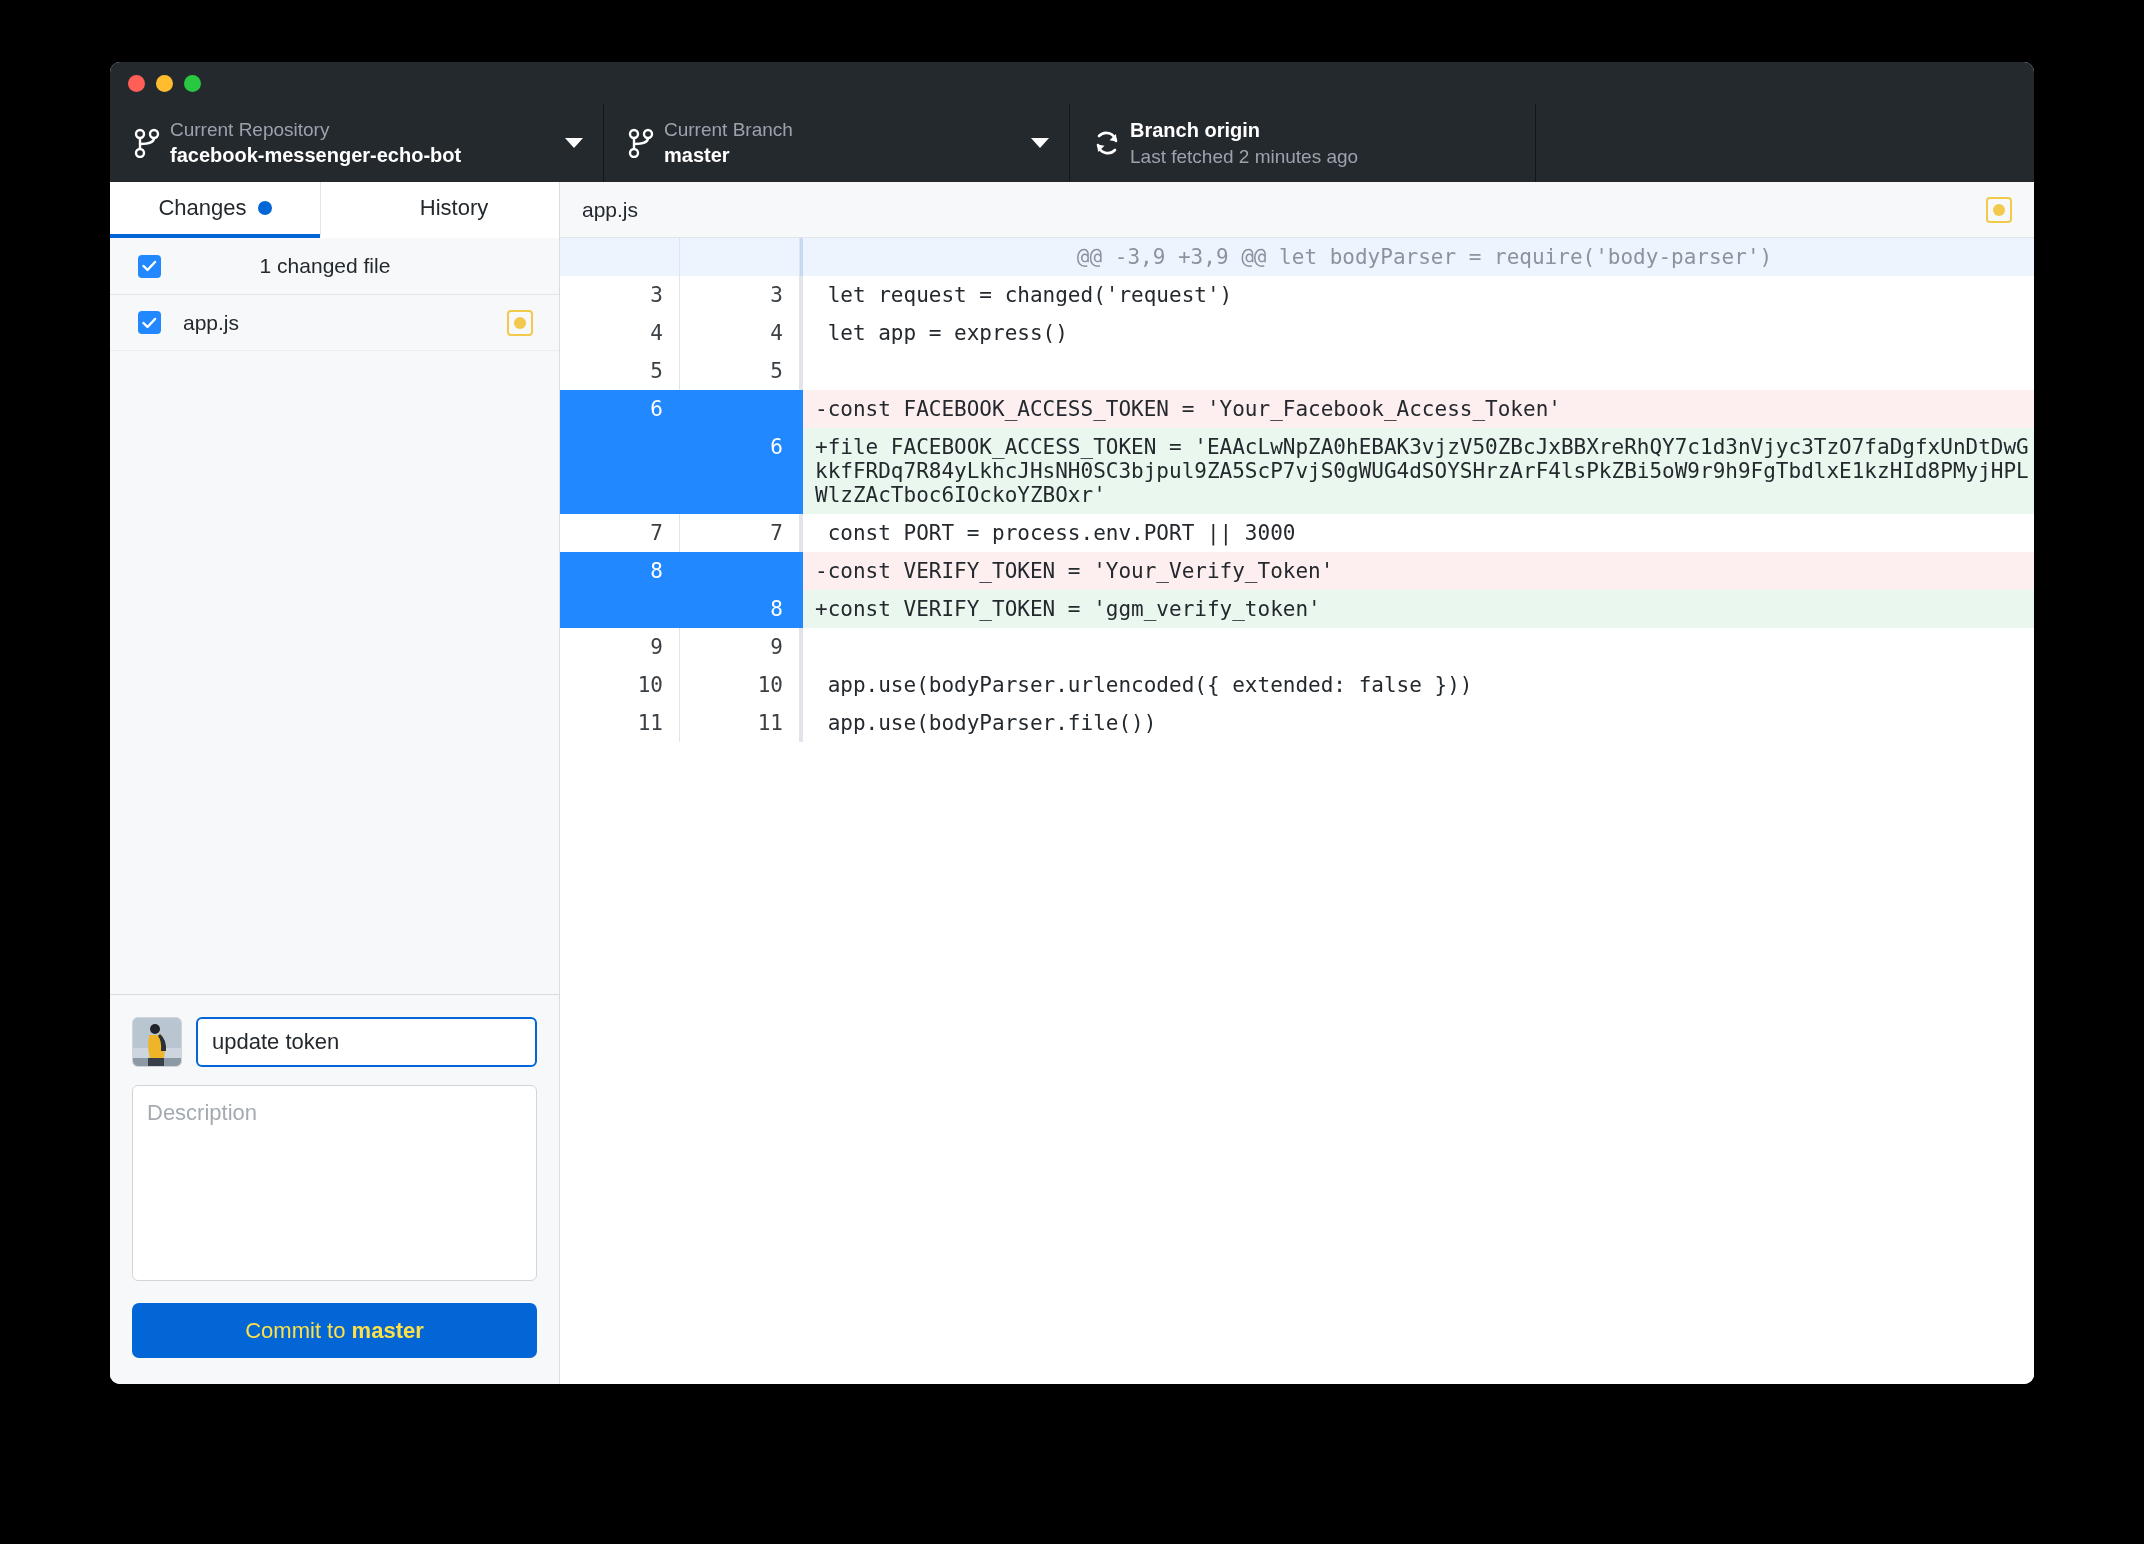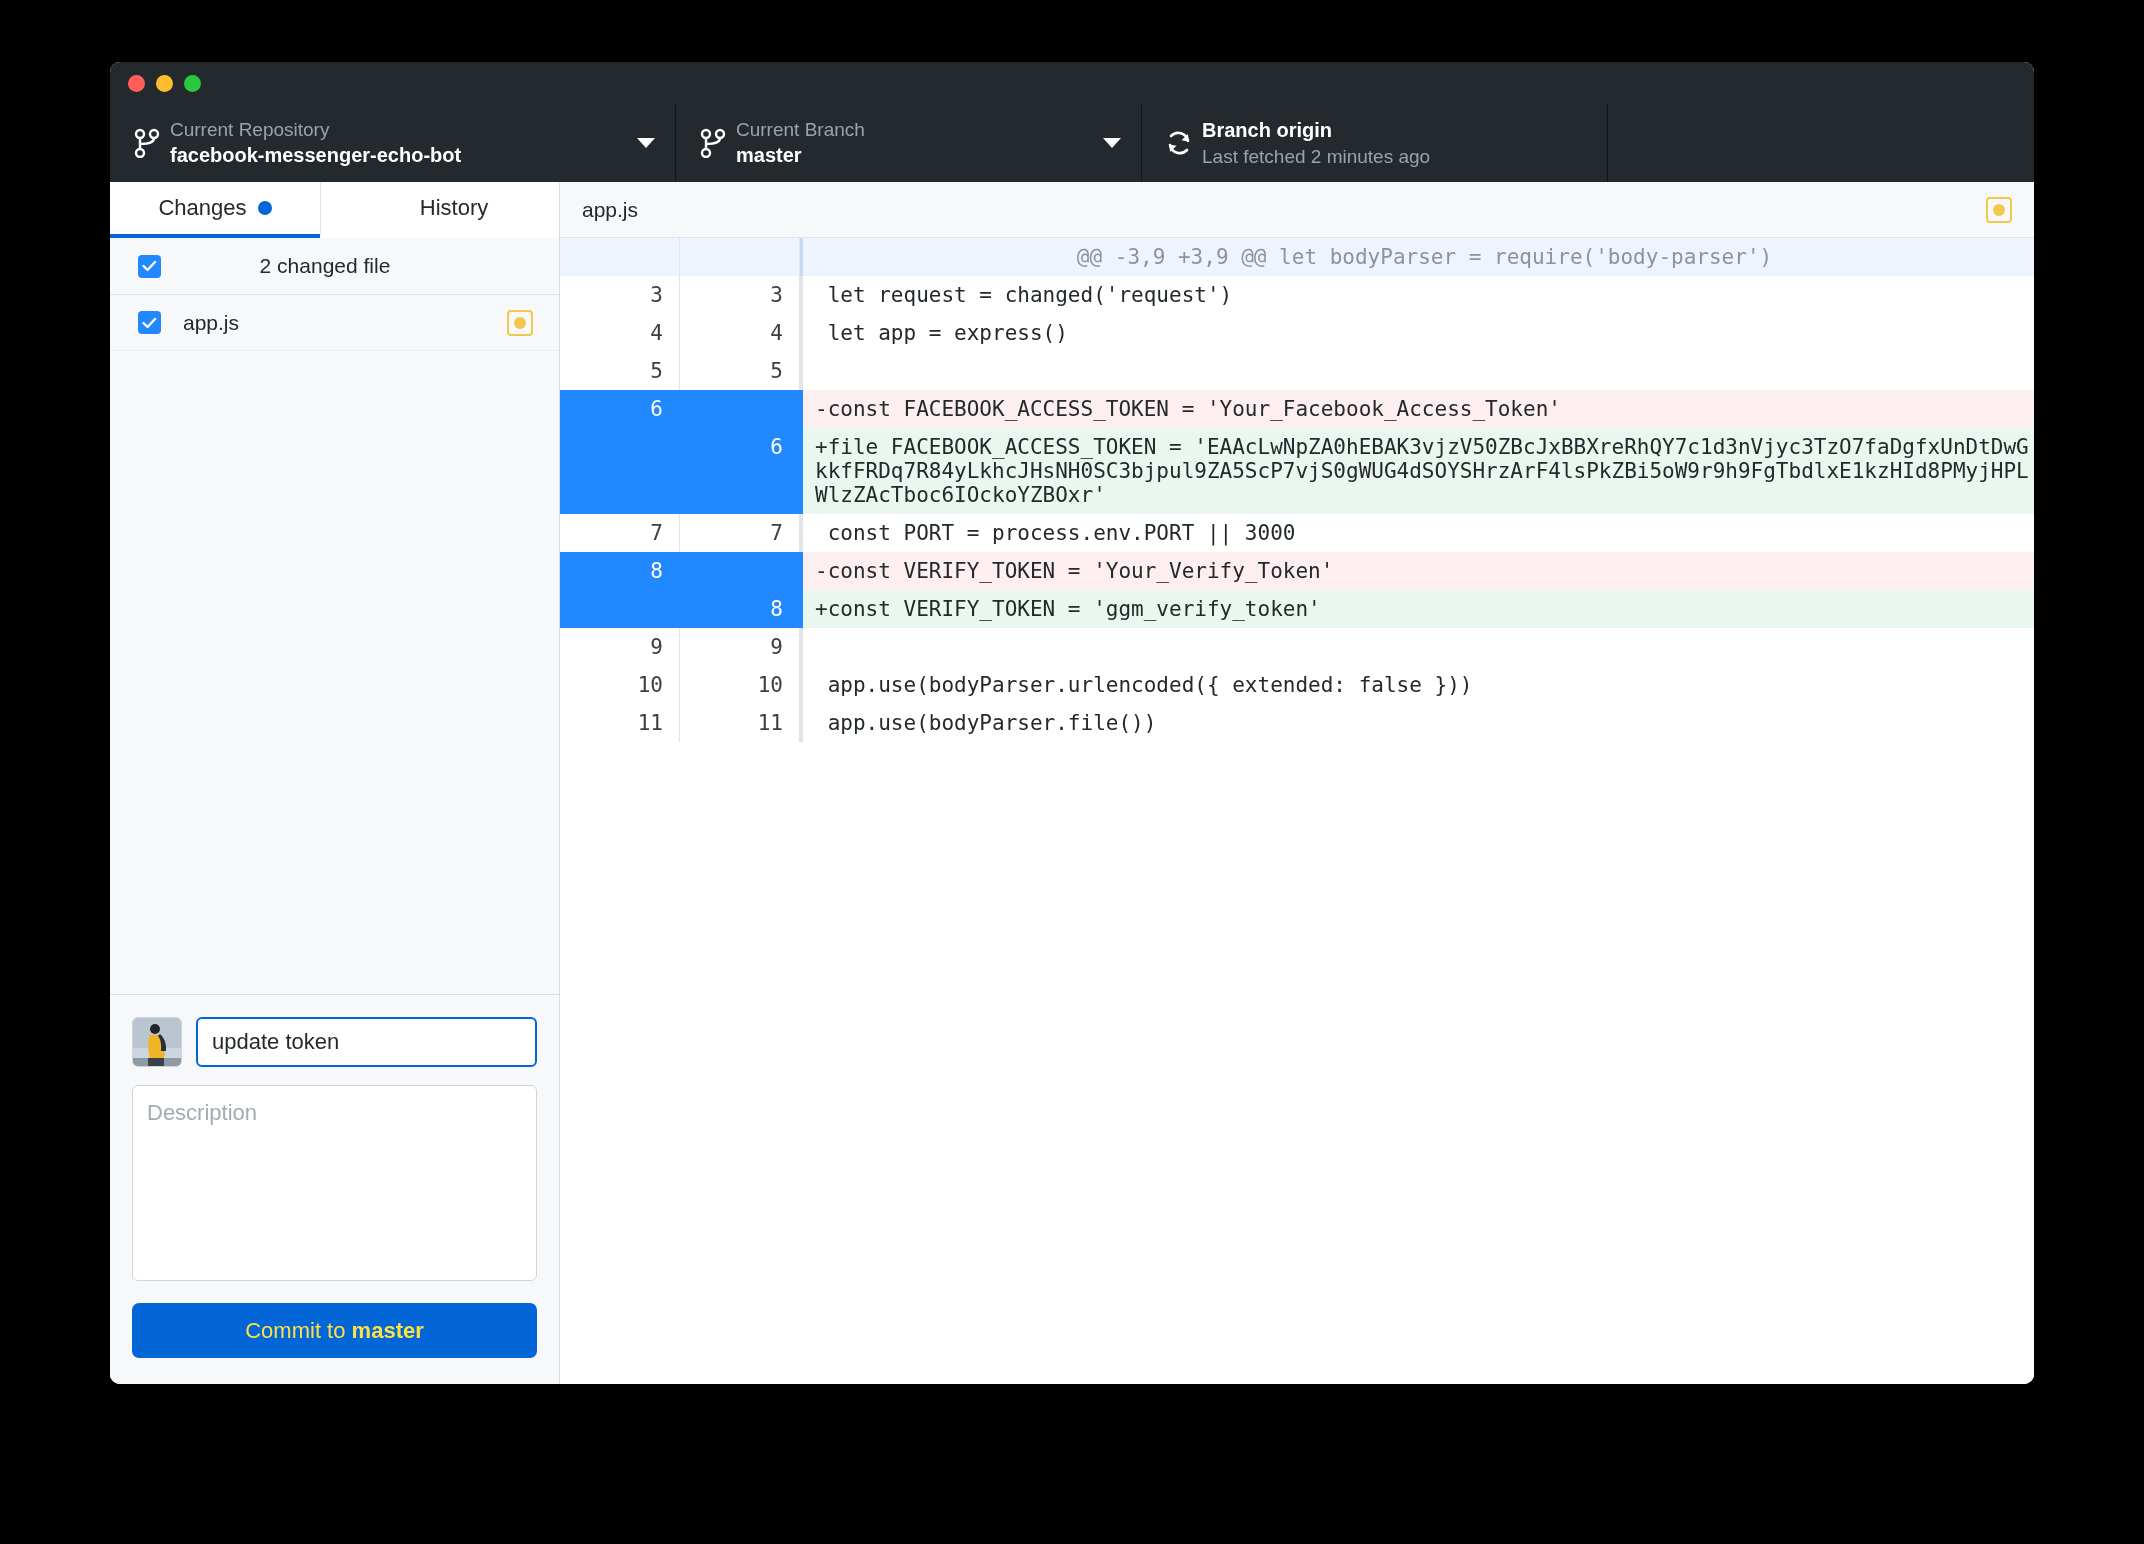--- a/index.html
+++ b/index.html
@@ -34,21 +34,21 @@
   .light.green  { background: #28c840; }
 
   
   .toolbar { height: 78px; background: #24292e; display: flex; }
   .tb-cell {
     display: flex; align-items: center;
     padding: 0 20px;
     border-right: 1px solid #14171a;
     position: relative;
   }
-  .tb-repo   { width: 566px; }
+  .tb-repo   { width: 494px; }
   .tb-branch { width: 466px; }
   .tb-fetch  { width: 466px; }
   .tb-rest   { flex: 1; border-right: none; }
   .tb-icon { width: 34px; flex: 0 0 34px; display: flex; align-items: center; justify-content: center; }
   .tb-icon svg { display: block; }
   .tb-text { margin-left: 6px; flex: 1; min-width: 0; }
   .tb-label {
     font-size: 19px; color: #9aa3ad; line-height: 1.32;
     white-space: nowrap; overflow: hidden; text-overflow: ellipsis;
   }
@@ -281,21 +281,21 @@
           <span>History</span>
         </div>
       </div>
 
       <div class="changed-header">
         <div class="chk">
           <svg width="15" height="12" viewBox="0 0 15 12">
             <path d="M1.5 6 L5.5 10 L13 2" stroke="#ffffff" stroke-width="2.4" fill="none" stroke-linecap="round" stroke-linejoin="round"></path>
           </svg>
         </div>
-        <div class="label">2 changed file</div>
+        <div class="label">1 changed file</div>
       </div>
 
       <div class="file-row">
         <div class="chk">
           <svg width="15" height="12" viewBox="0 0 15 12">
             <path d="M1.5 6 L5.5 10 L13 2" stroke="#ffffff" stroke-width="2.4" fill="none" stroke-linecap="round" stroke-linejoin="round"></path>
           </svg>
         </div>
         <div class="name">app.js</div>
         <div class="status-box">

